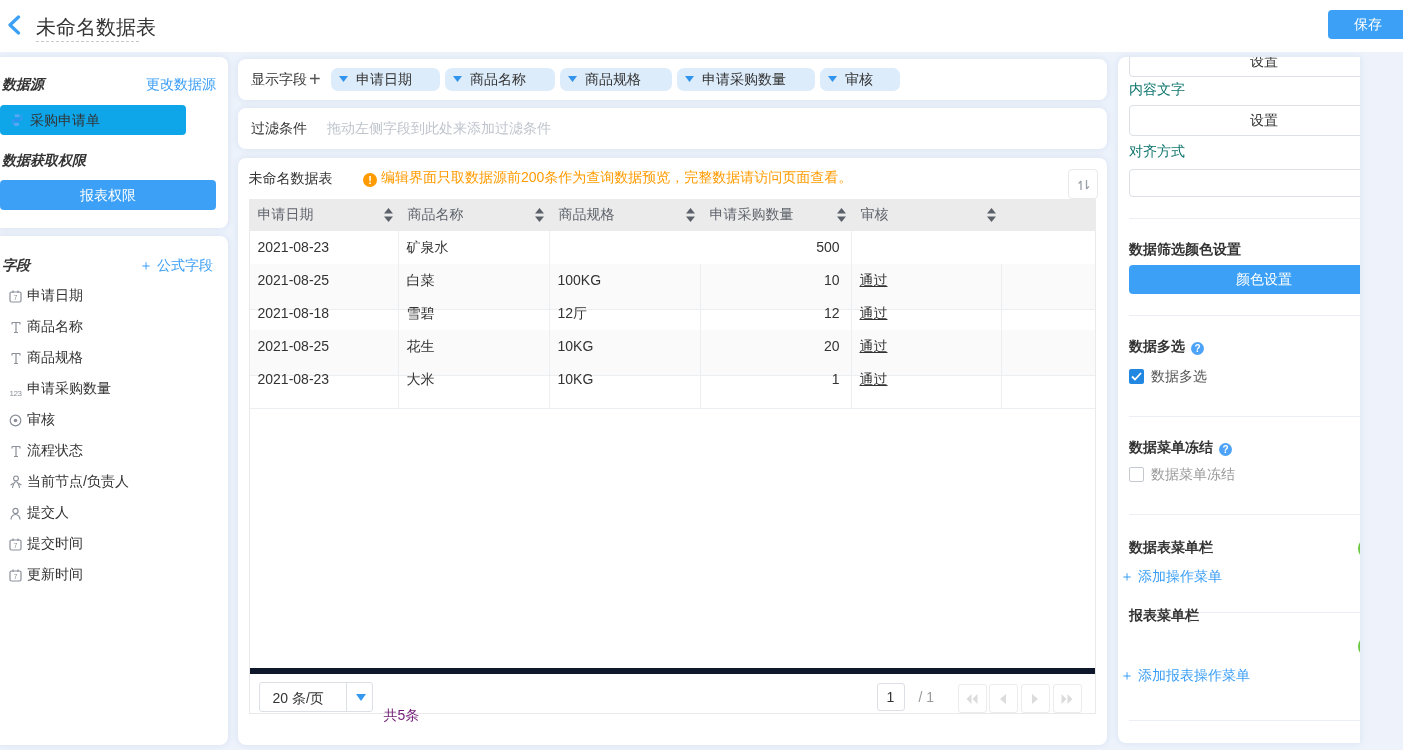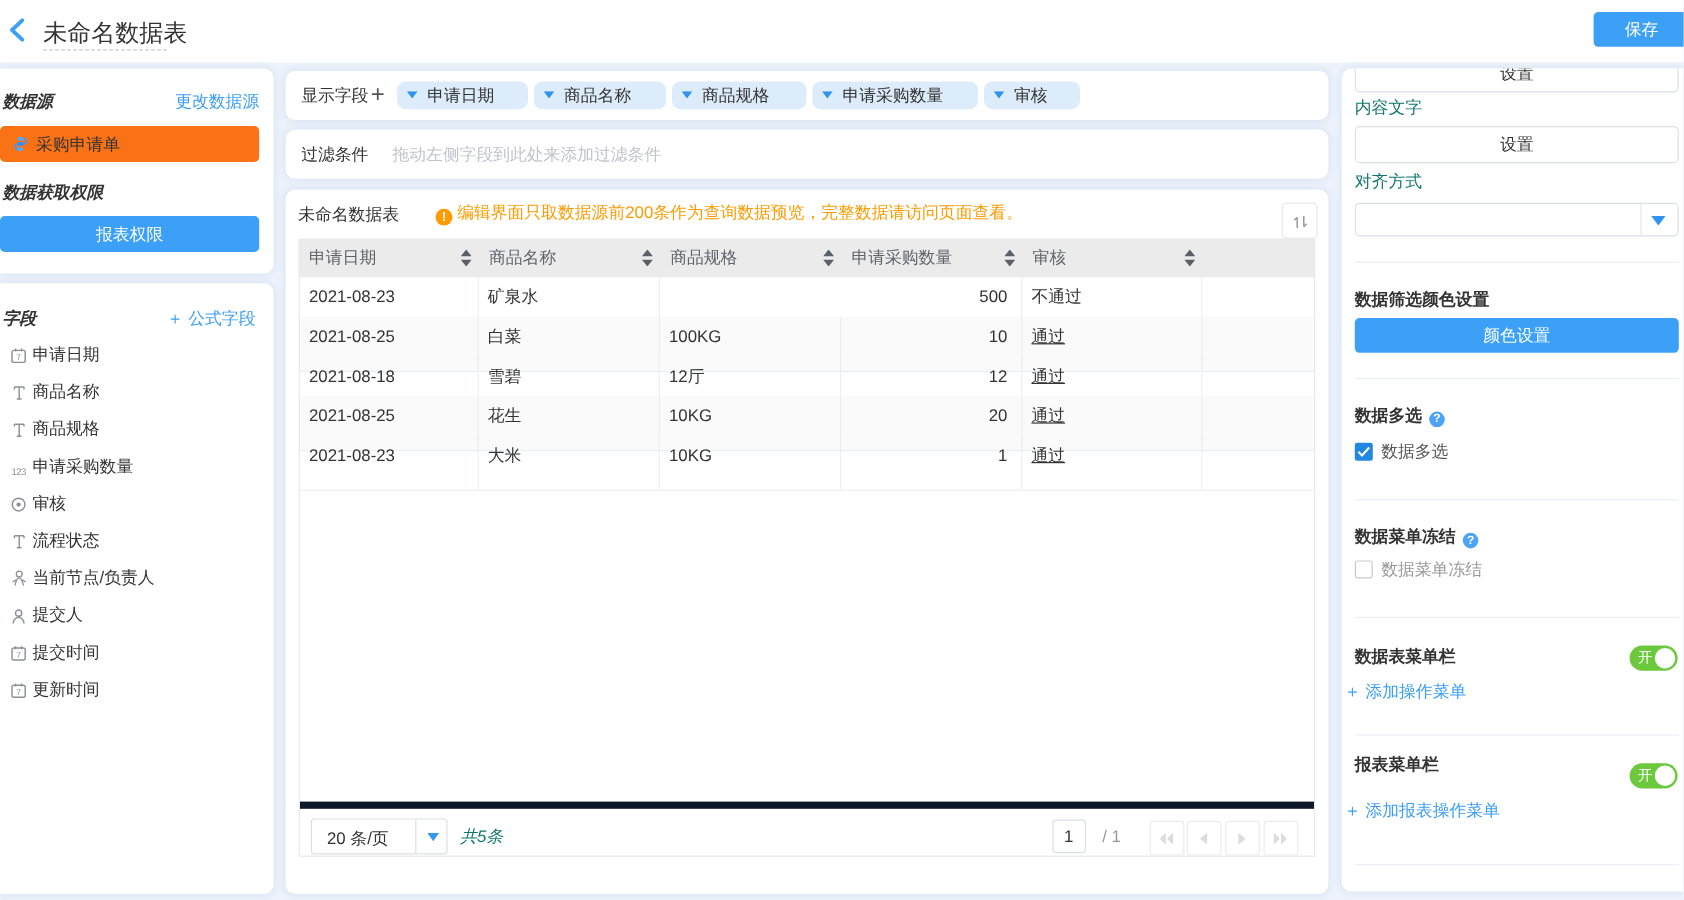--- a/index.html
+++ b/index.html
@@ -20,21 +20,21 @@
 
 #lcard1 { left:0; top:57px; width:228px; height:171px; border-radius:0 8px 8px 0; }
 #lcard2 { left:0; top:236px; width:228px; height:509px; border-radius:0 8px 8px 0; }
 
 
 #chips { left:238px; top:59px; width:869px; height:41px; border-radius:8px; }
 #filter { left:238px; top:108px; width:869px; height:41px; border-radius:8px; }
 #tcard { left:238px; top:158px; width:869px; height:587px; border-radius:8px; }
 
 
-#rpanel { left:1118px; top:57px; width:285px; height:686px; border-radius:8px 0 0 8px; overflow:hidden; }
+#rpanel { left:1118px; top:57px; width:242px; height:686px; border-radius:8px 0 0 8px; overflow:hidden; }
 .rp-btn { position:absolute; left:11px; width:270px; height:31px; border:1px solid #dcdfe3; border-radius:4px; text-align:center; line-height:29px; color:#333; background:#fff; }
 .rp-label { position:absolute; left:11px; color:#0f766e; }
 .rp-divider { position:absolute; left:11px; width:270px; border-top:1px solid #ebeff3; }
 .rp-title { position:absolute; left:11px; font-weight:bold; color:#333; }
 .qicon { display:inline-block; width:13px; height:13px; border-radius:50%; background:#4da3f8; color:#fff; font-size:10px; line-height:13px; text-align:center; vertical-align:-1px; margin-left:6px; font-weight:bold; }
 .toggle { position:absolute; left:240px; width:40px; height:21px; border-radius:11px; background:#6cc93e; }
 .toggle .kt { position:absolute; left:7px; top:3px; color:#fff; font-size:12px; line-height:15px; }
 .toggle .knob { position:absolute; right:2px; top:2px; width:17px; height:17px; border-radius:50%; background:#fff; }
 .addlink { position:absolute; left:2px; color:#3b9ef5; }
 
@@ -70,21 +70,21 @@
       <path d="M11.5 2 L3 10 L11.5 18" fill="none" stroke="#3ca1f6" stroke-width="3.2" stroke-linecap="round" stroke-linejoin="round"></path>
     </svg>
   <div id="title">未命名数据表</div>
   <div id="title-line"></div>
   <div id="savebtn" class="btn-blue">保存</div>
 </div>
 
 <div id="lcard1" class="card">
   <div class="abs bold" style="left:2px;top:19px">数据源</div>
   <div class="abs blue" style="left:146px;top:19px">更改数据源</div>
-  <div class="abs" style="left:0;top:48px;width:216px;height:30px;background:#f97316;border-radius:4px;line-height:30px;">
+  <div class="abs" style="left:0;top:48px;width:186px;height:30px;background:#0ea5e9;border-radius:4px;line-height:30px;">
     <svg class="abs" style="left:10px;top:8px" width="14" height="14" viewBox="0 0 14 14">
       <path d="M9.5 2.8 C12.7 2.8 12.7 7 9.5 7" stroke="#3b97f2" fill="none" stroke-width="1.4"></path>
       <path d="M5 7 C1.8 7 1.8 11.3 5 11.3" stroke="#3b97f2" fill="none" stroke-width="1.4"></path>
       <rect x="4.7" y="1.2" width="4.8" height="3.1" rx="1" fill="#57a7f5"></rect>
       <rect x="4.7" y="5.4" width="4.8" height="3.1" rx="1" fill="#2e8ff0"></rect>
       <rect x="4.2" y="9.8" width="4.8" height="3.1" rx="1" fill="#57a7f5"></rect>
     </svg>
     <span style="margin-left:30px">采购申请单</span>
   </div>
   <div class="abs bold" style="left:2px;top:95px">数据获取权限</div>
@@ -206,21 +206,20 @@
       <div class="hcell" style="left:603px;width:149px">审核<svg class="sorticon" width="9" height="14">
             <path d="M0 5.5 L9 5.5 L4.5 0 Z" fill="#5b6169"></path>
             <path d="M0 8.5 L9 8.5 L4.5 14 Z" fill="#5b6169"></path>
           </svg></div>
       <div class="hcell" style="left:753px;width:92px"></div>
     </div>
     <div class="trow" style="top:31px;border-bottom:1px solid #eceff2;">
       <div class="tcell" style="left:0;width:149px">2021-08-23</div>
       <div class="tcell" style="left:149px;width:151px">矿泉水</div>
       <div class="tcell" style="left:451px;width:151px;text-align:right;padding-right:11px;">500</div>
-      <div class="tcell" style="left:602px;width:150px">不通过</div>
       <div class="tcell" style="left:752px;width:93px"></div>
     </div>
     <div class="trow" style="top:64px;background:#fafafa;border-bottom:1px solid #eceff2;">
       <div class="tcell" style="left:0;width:149px">2021-08-25</div>
       <div class="tcell" style="left:149px;width:151px">白菜</div>
       <div class="tcell" style="left:300px;width:151px">100KG</div>
       <div class="tcell" style="left:451px;width:151px;text-align:right;padding-right:11px;">10</div>
       <div class="tcell" style="left:602px;width:150px"><span style="text-decoration:underline">通过</span></div>
       <div class="tcell" style="left:752px;width:93px"></div>
     </div>
@@ -249,21 +248,21 @@
       <div class="tcell" style="left:752px;width:93px"></div>
     </div>
     <div id="pagrow">
       <div class="pbox" style="left:9px;top:8px;width:114px;height:30px;">
         <span class="abs" style="left:13px;top:7px;">20 条/页</span>
         <div class="abs" style="left:86px;top:0;width:1px;height:28px;background:#dcdfe3;"></div>
         <svg class="abs" style="left:96px;top:11px" width="10" height="7">
             <path d="M0 0 L10 0 L5 7 Z" fill="#3598f0"></path>
           </svg>
       </div>
-      <div class="abs" style="left:134px;top:15px;color:#0f766e;font-style:italic;">共5条</div>
+      <div class="abs" style="left:134px;top:33px;color:#701a75;">共5条</div>
       <div class="pbox" style="left:627px;top:9px;width:28px;height:28px;text-align:center;line-height:26px;">1</div>
       <div class="abs" style="left:669px;top:15px;color:#999;">/ 1</div>
       <div class="navbtn" style="left:708px">
           <svg width="12" height="10">
             <path d="M5.5 0 L0.5 5 L5.5 10 Z M11.5 0 L6.5 5 L11.5 10 Z" fill="#dcdcdc"></path>
           </svg>
         </div>
       <div class="navbtn" style="left:739px">
           <svg width="7" height="10">
             <path d="M6.5 0 L0.5 5 L6.5 10 Z" fill="#dcdcdc"></path>
@@ -310,20 +309,20 @@
     <span style="display:inline-block;width:15px;height:15px;background:#fff;border:1px solid #c6cad0;border-radius:2px;vertical-align:-3px;margin-right:7px;"></span>数据菜单冻结
   </div>
   <div class="rp-divider" style="top:457px;"></div>
   <div class="rp-title" style="top:482px;">数据表菜单栏</div>
   <div class="toggle" style="top:481px;">
       <span class="kt">开</span>
       <span class="knob"></span>
     </div>
   <div class="addlink" style="top:511px;">＋ 添加操作菜单</div>
   <div class="rp-divider" style="top:555px;"></div>
-  <div class="rp-title" style="top:572px;">报表菜单栏</div>
+  <div class="rp-title" style="top:550px;">报表菜单栏</div>
   <div class="toggle" style="top:579px;">
       <span class="kt">开</span>
       <span class="knob"></span>
     </div>
   <div class="addlink" style="top:610px;">＋ 添加报表操作菜单</div>
   <div class="rp-divider" style="top:663px;"></div>
 </div>
 
 </body></html>

